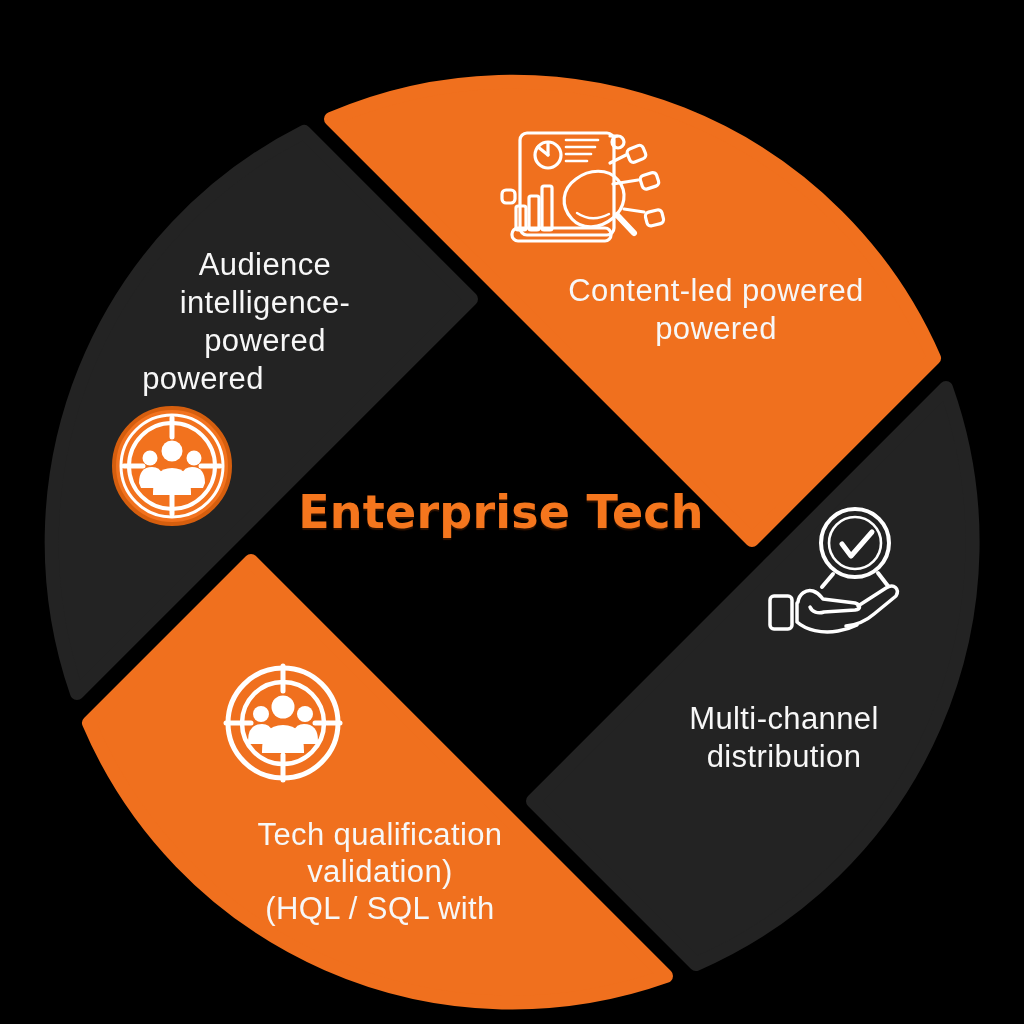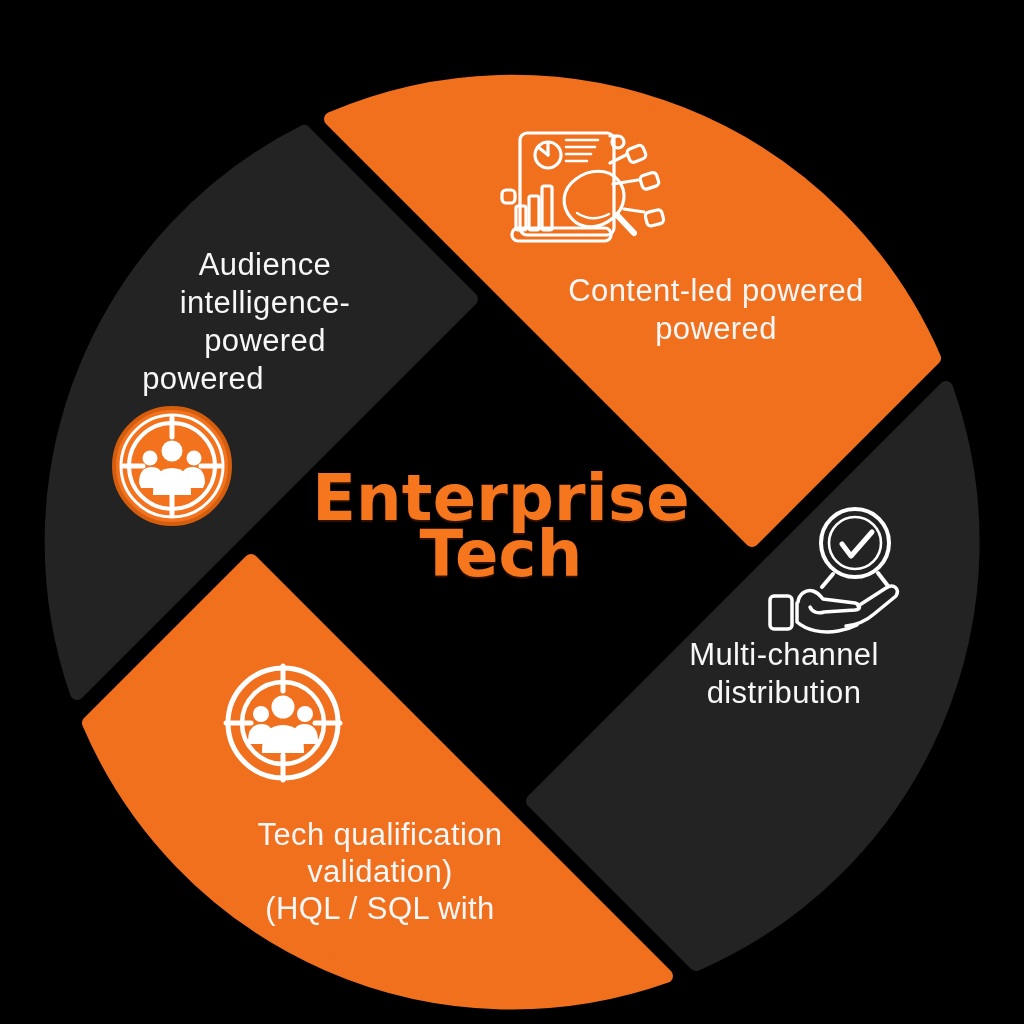--- a/index.html
+++ b/index.html
@@ -16,27 +16,27 @@
     font-size:31px;
     line-height:38px;
     font-weight:400;
     letter-spacing:.4px;
     text-align:center;
   }
   .label span{display:block;}
   .label-audience{left:125px;top:246px;width:280px;}
   .label-audience span:nth-child(4){transform:translateX(-62px);}
   .label-content{left:526px;top:272px;width:380px;}
-  .label-distribution{left:624px;top:636px;width:320px;}
+  .label-distribution{left:624px;top:700px;width:320px;}
   .label-leads{left:215px;top:816px;width:330px;line-height:37px;}
   .center-title{
-    position:absolute;left:251px;top:470px;width:500px;
+    position:absolute;left:251px;top:484px;width:500px;
     text-align:center;
     color:#F5761D;
-    font-size:64px;line-height:56px;
+    font-size:46px;line-height:56px;
     font-weight:800;
     letter-spacing:.2px;
     font-family:"DejaVu Sans","Liberation Sans",sans-serif;
     text-shadow:0 2px 1px rgba(105,40,0,.45);
   }
   .center-title span{display:block;}
 </style>
 </head>
 <body>
 

